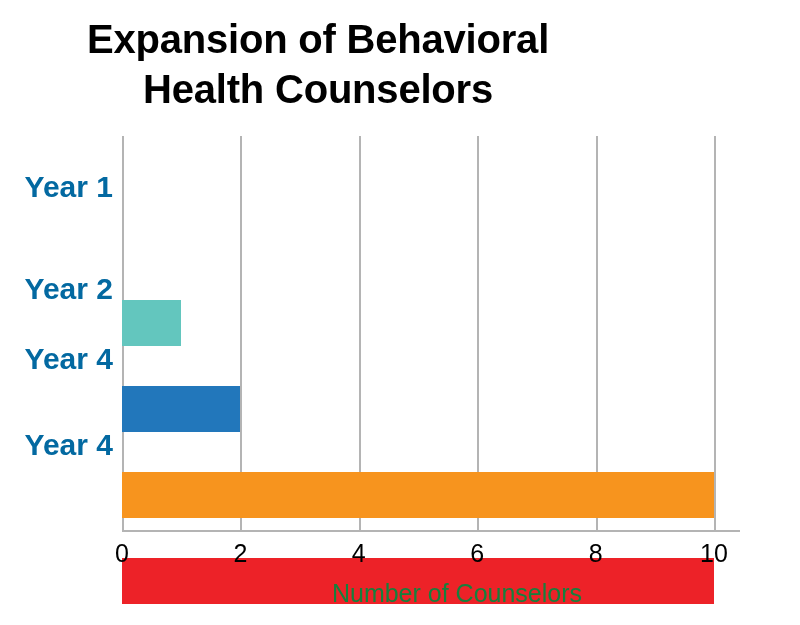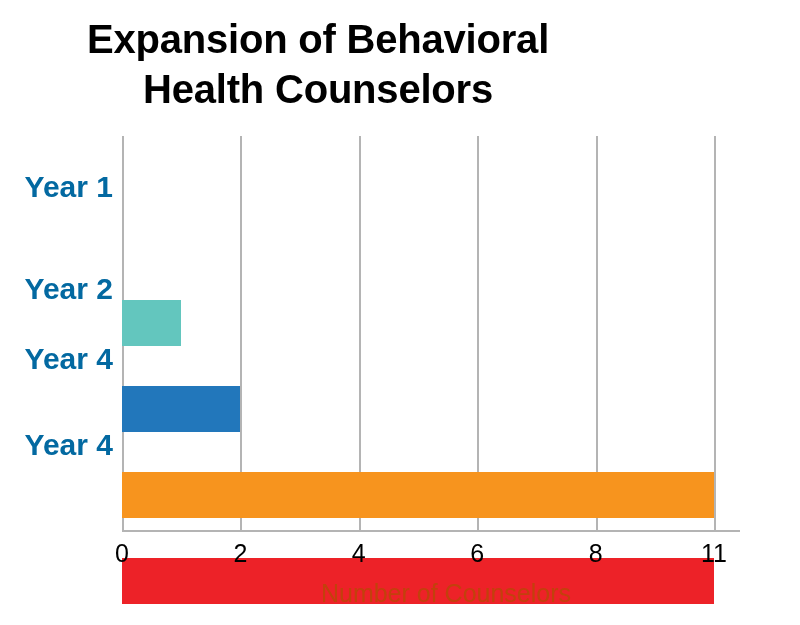--- a/index.html
+++ b/index.html
@@ -107,21 +107,22 @@
 
   
   #x-axis-title {
     position: absolute;
     left: 122px;
     top: 578px;
     width: 648px;
     text-align: center;
     font-size: 25px;
     line-height: 30px;
-    color: #c2410c;
+    color: #15803d;
+    padding-left: 11px;
   }
 </style>
 </head>
 <body>
 
 <div id="chart-title">Expansion of Behavioral
 Health Counselors</div>
 
 <div id="y-axis-line"></div>
 <div id="x-axis-line"></div>
@@ -146,18 +147,18 @@
     <div class="bar-slot" style="top: 402px; width: 592px;">
       <div class="bar" title="Year 4: 10" style="width: 592px; background: rgb(237, 34, 40);"></div>
     </div>
   </div>
 
 <div class="tick-label" style="left: 122px;">0</div>
 <div class="tick-label" style="left: 240.4px;">2</div>
 <div class="tick-label" style="left: 358.8px;">4</div>
 <div class="tick-label" style="left: 477.2px;">6</div>
 <div class="tick-label" style="left: 595.6px;">8</div>
-<div class="tick-label" style="left: 714px;">11</div>
+<div class="tick-label" style="left: 714px;">10</div>
 <div class="cat-label" style="top: 174px;">Year 1</div>
 <div class="cat-label" style="top: 276px;">Year 2</div>
 <div class="cat-label" style="top: 346px;">Year 4</div>
 <div class="cat-label" style="top: 432px;">Year 4</div>
 <div id="x-axis-title">Number of Counselors</div>
 
 </body></html>

